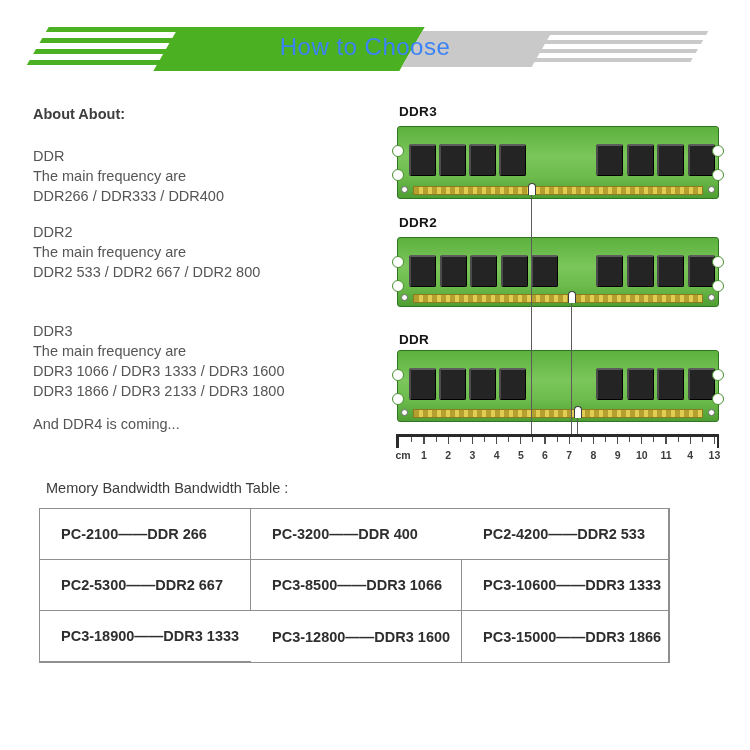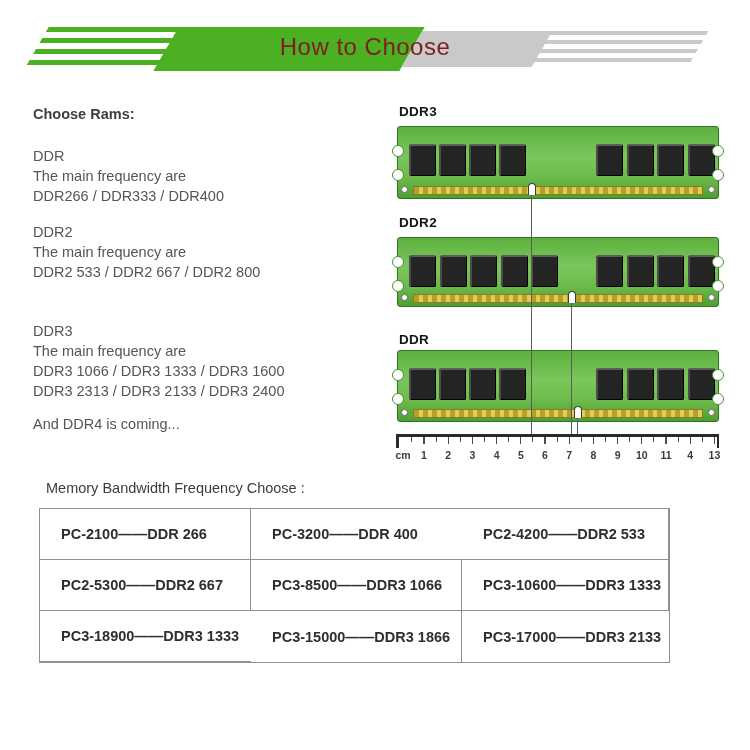--- a/index.html
+++ b/index.html
@@ -7,21 +7,21 @@
     position:relative;width:750px;height:750px;background:#ffffff;overflow:hidden;
     font-family:"Liberation Sans", sans-serif;
   }
   
   .banner{position:absolute;left:0;top:0;width:750px;height:100px;}
   .b-green{position:absolute;left:112px;top:27px;width:300px;height:44px;transform:skewX(-30deg);}
   .b-gray{position:absolute;left:412px;top:31px;width:178px;height:36px;transform:skewX(-30deg);}
   .b-stripes-left{position:absolute;left:36px;top:27px;width:130px;height:44px;transform:skewX(-30deg);}
   .b-stripes-right{position:absolute;left:542px;top:31px;width:156px;height:36px;transform:skewX(-30deg);}
   .b-title{position:absolute;left:235px;top:33px;width:260px;text-align:center;
-    font-size:24px;letter-spacing:.5px;color:#7f1d1d;}
+    font-size:24px;letter-spacing:.5px;color:#3b82f6;}
   
   .about{position:absolute;left:0;top:0;width:390px;height:460px;}
   .about-heading{position:absolute;left:33px;top:106px;font-size:14.5px;font-weight:bold;color:#3e3e3e;}
   .about-block{position:absolute;left:33px;font-size:14.5px;color:#555555;line-height:20px;white-space:nowrap;}
   .about-footer{position:absolute;left:33px;top:416px;font-size:14.5px;color:#555555;}
   
   #diagram{position:absolute;left:0;top:0;width:750px;height:750px;}
   .mod-label{position:absolute;font-size:13.5px;font-weight:bold;color:#141414;letter-spacing:.3px;}
   .board{position:absolute;width:320px;border:1px solid #2f7420;border-radius:3px;
     background:linear-gradient(180deg,#5cb13e 0%,#7cc65b 42%,#6cbb4b 70%,#4f9e33 100%);}
@@ -53,37 +53,37 @@
 
   <div class="banner">
     <div class="b-green" style="background: rgb(76, 177, 34);"></div>
     <div class="b-gray" style="background: rgb(201, 201, 201);"></div>
     <div class="b-stripes-left" style="background: repeating-linear-gradient(rgb(76, 177, 34) 0px, rgb(76, 177, 34) 5.5px, rgb(255, 255, 255) 5.5px, rgb(255, 255, 255) 11px);"></div>
     <div class="b-stripes-right" style="background: repeating-linear-gradient(rgb(201, 201, 201) 0px, rgb(201, 201, 201) 4.5px, rgb(255, 255, 255) 4.5px, rgb(255, 255, 255) 9px);"></div>
     <div class="b-title">How to Choose</div>
   </div>
 
   <div class="about">
-    <div class="about-heading">Choose Rams:</div>
+    <div class="about-heading">About About:</div>
     <div id="about-blocks">
         <div class="about-block" style="top: 146px;">
           <div>DDR</div>
           <div>The main frequency are</div>
           <div>DDR266 / DDR333 / DDR400</div>
         </div>
         <div class="about-block" style="top: 222px;">
           <div>DDR2</div>
           <div>The main frequency are</div>
           <div>DDR2 533 / DDR2 667 / DDR2 800</div>
         </div>
         <div class="about-block" style="top: 321px;">
           <div>DDR3</div>
           <div>The main frequency are</div>
           <div>DDR3 1066 / DDR3 1333 / DDR3 1600</div>
-          <div>DDR3 2313 / DDR3 2133 / DDR3 2400</div>
+          <div>DDR3 1866 / DDR3 2133 / DDR3 1800</div>
         </div>
       </div>
     <div class="about-footer">And DDR4 is coming...</div>
   </div>
 
   <div id="diagram">
       <div class="mod-label" style="left: 399px; top: 104px;">DDR3</div>
       <div class="board" style="left: 397px; top: 126px; height: 71px; z-index: 1;">
         <div class="chip" style="left: 11px; top: 17px;"></div>
         <div class="chip" style="left: 41px; top: 17px;"></div>
@@ -182,26 +182,26 @@
       <div class="rlabel" style="left: 655px; top: 449px;">11</div>
       <div class="tick" style="left: 689.6px; top: 437px; width: 1.2px; height: 7px;"></div>
       <div class="tick" style="left: 677.5px; top: 437px; width: 1px; height: 4.5px;"></div>
       <div class="rlabel" style="left: 679.2px; top: 449px;">4</div>
       <div class="tick" style="left: 713.8px; top: 437px; width: 1.2px; height: 7px;"></div>
       <div class="tick" style="left: 701.7px; top: 437px; width: 1px; height: 4.5px;"></div>
       <div class="rlabel" style="left: 703.4px; top: 449px;">13</div>
       <div class="rlabel" style="left: 392px; top: 449px;">cm</div>
     </div>
 
-  <div class="tbl-title">Memory Bandwidth Frequency Choose :</div>
+  <div class="tbl-title">Memory Bandwidth Bandwidth Table :</div>
   <div id="bw-table">
       <div class="cell br bb">PC-2100——DDR 266</div>
       <div class="cell bb">PC-3200——DDR 400</div>
       <div class="cell br bb">PC2-4200——DDR2 533</div>
       <div class="cell br bb">PC2-5300——DDR2 667</div>
       <div class="cell br bb">PC3-8500——DDR3 1066</div>
       <div class="cell br bb">PC3-10600——DDR3 1333</div>
       <div class="cell bb">PC3-18900——DDR3 1333</div>
+      <div class="cell br">PC3-12800——DDR3 1600</div>
       <div class="cell br">PC3-15000——DDR3 1866</div>
-      <div class="cell">PC3-17000——DDR3 2133</div>
     </div>
 
 </div>
 
 </body></html>

